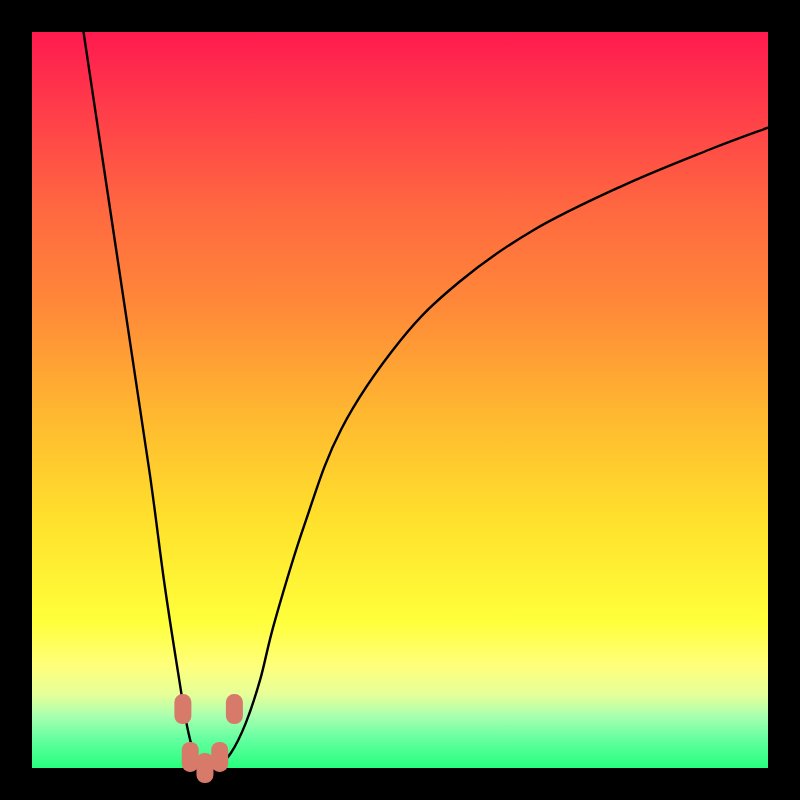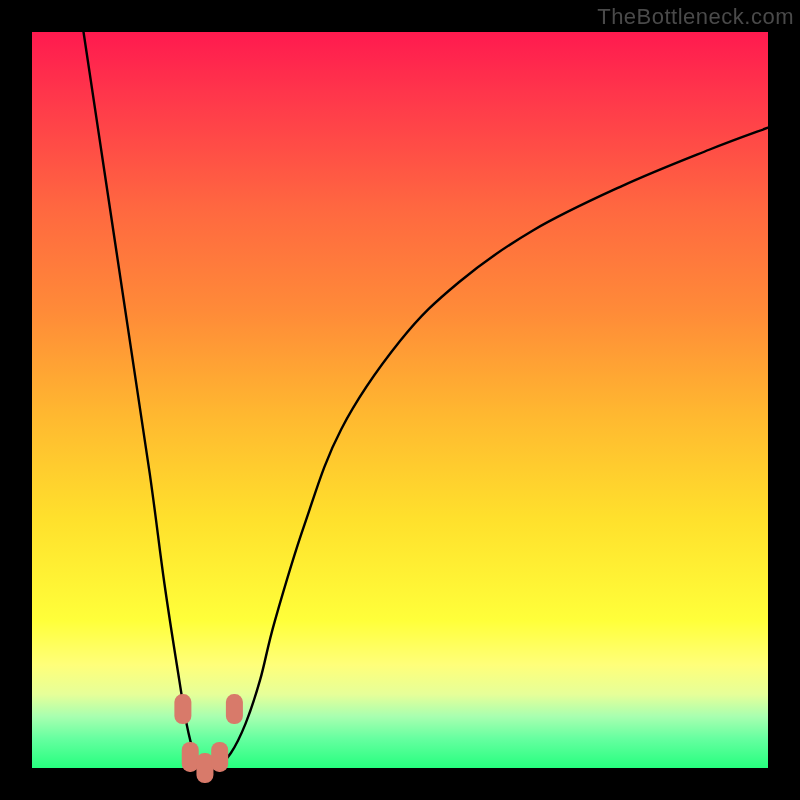--- a/index.html
+++ b/index.html
@@ -71,14 +71,13 @@
         </g>
       <g id="marker-group">
           <rect x="142.38" y="662.12" width="17" height="30" rx="8" ry="8" fill="#d87a6a"></rect>
           <rect x="149.74" y="709.96" width="17" height="30" rx="8" ry="8" fill="#d87a6a"></rect>
           <rect x="164.45999999999998" y="721" width="17" height="30" rx="8" ry="8" fill="#d87a6a"></rect>
           <rect x="179.18" y="709.96" width="17" height="30" rx="8" ry="8" fill="#d87a6a"></rect>
           <rect x="193.9" y="662.12" width="17" height="30" rx="8" ry="8" fill="#d87a6a"></rect>
         </g>
     </svg>
   </div>
-  <div class="watermark">TheBottleneck.com</div>
 </div>
 
 </body></html>

